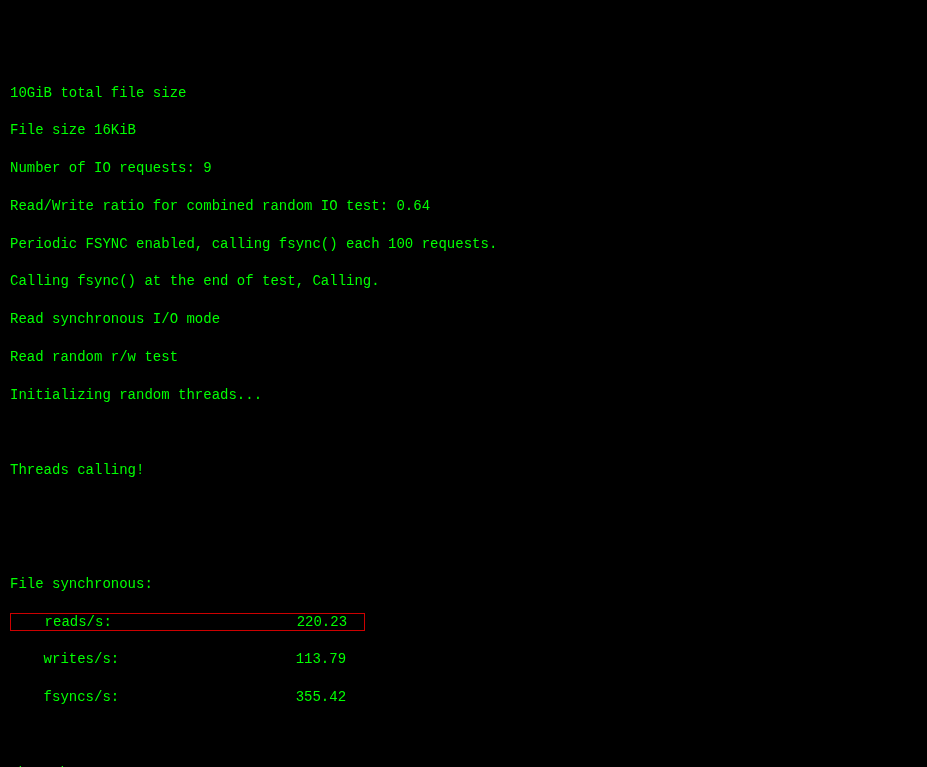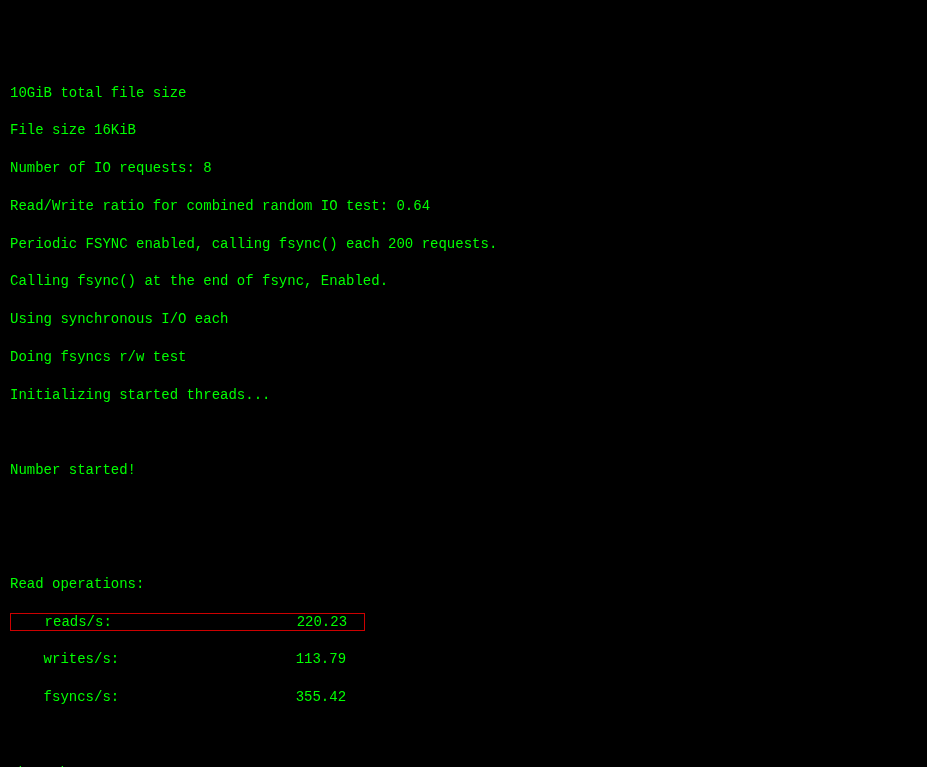--- a/index.html
+++ b/index.html
@@ -23,32 +23,32 @@
       line-height: 1.2;
     }
   </style>
 </head>
 <body>
 
 
 
 <div class="line">10GiB total file size</div>
 <div class="line">File size 16KiB</div>
-<div class="line">Number of IO requests: 8</div>
+<div class="line">Number of IO requests: 9</div>
 <div class="line">Read/Write ratio for combined random IO test: 0.64</div>
-<div class="line">Periodic FSYNC enabled, calling fsync() each 200 requests.</div>
-<div class="line">Calling fsync() at the end of fsync, Enabled.</div>
-<div class="line">Using synchronous I/O each</div>
-<div class="line">Doing fsyncs r/w test</div>
-<div class="line">Initializing started threads...</div>
+<div class="line">Periodic FSYNC enabled, calling fsync() each 100 requests.</div>
+<div class="line">Calling fsync() at the end of test, Calling.</div>
+<div class="line">Read synchronous I/O mode</div>
+<div class="line">Read random r/w test</div>
+<div class="line">Initializing random threads...</div>
 <div class="line"> </div>
-<div class="line">Number started!</div>
+<div class="line">Threads calling!</div>
 <div class="line"> </div>
 <div class="line"> </div>
-<div class="line">Read operations:</div>
+<div class="line">File synchronous:</div>
 <div class="line"><span class="highlight-box">    reads/s:                      220.23  </span></div>
 <div class="line">    writes/s:                     113.79</div>
 <div class="line">    fsyncs/s:                     355.42</div>
 <div class="line"> </div>
 <div class="line">Throughput:</div>
 
 
 
 
 

